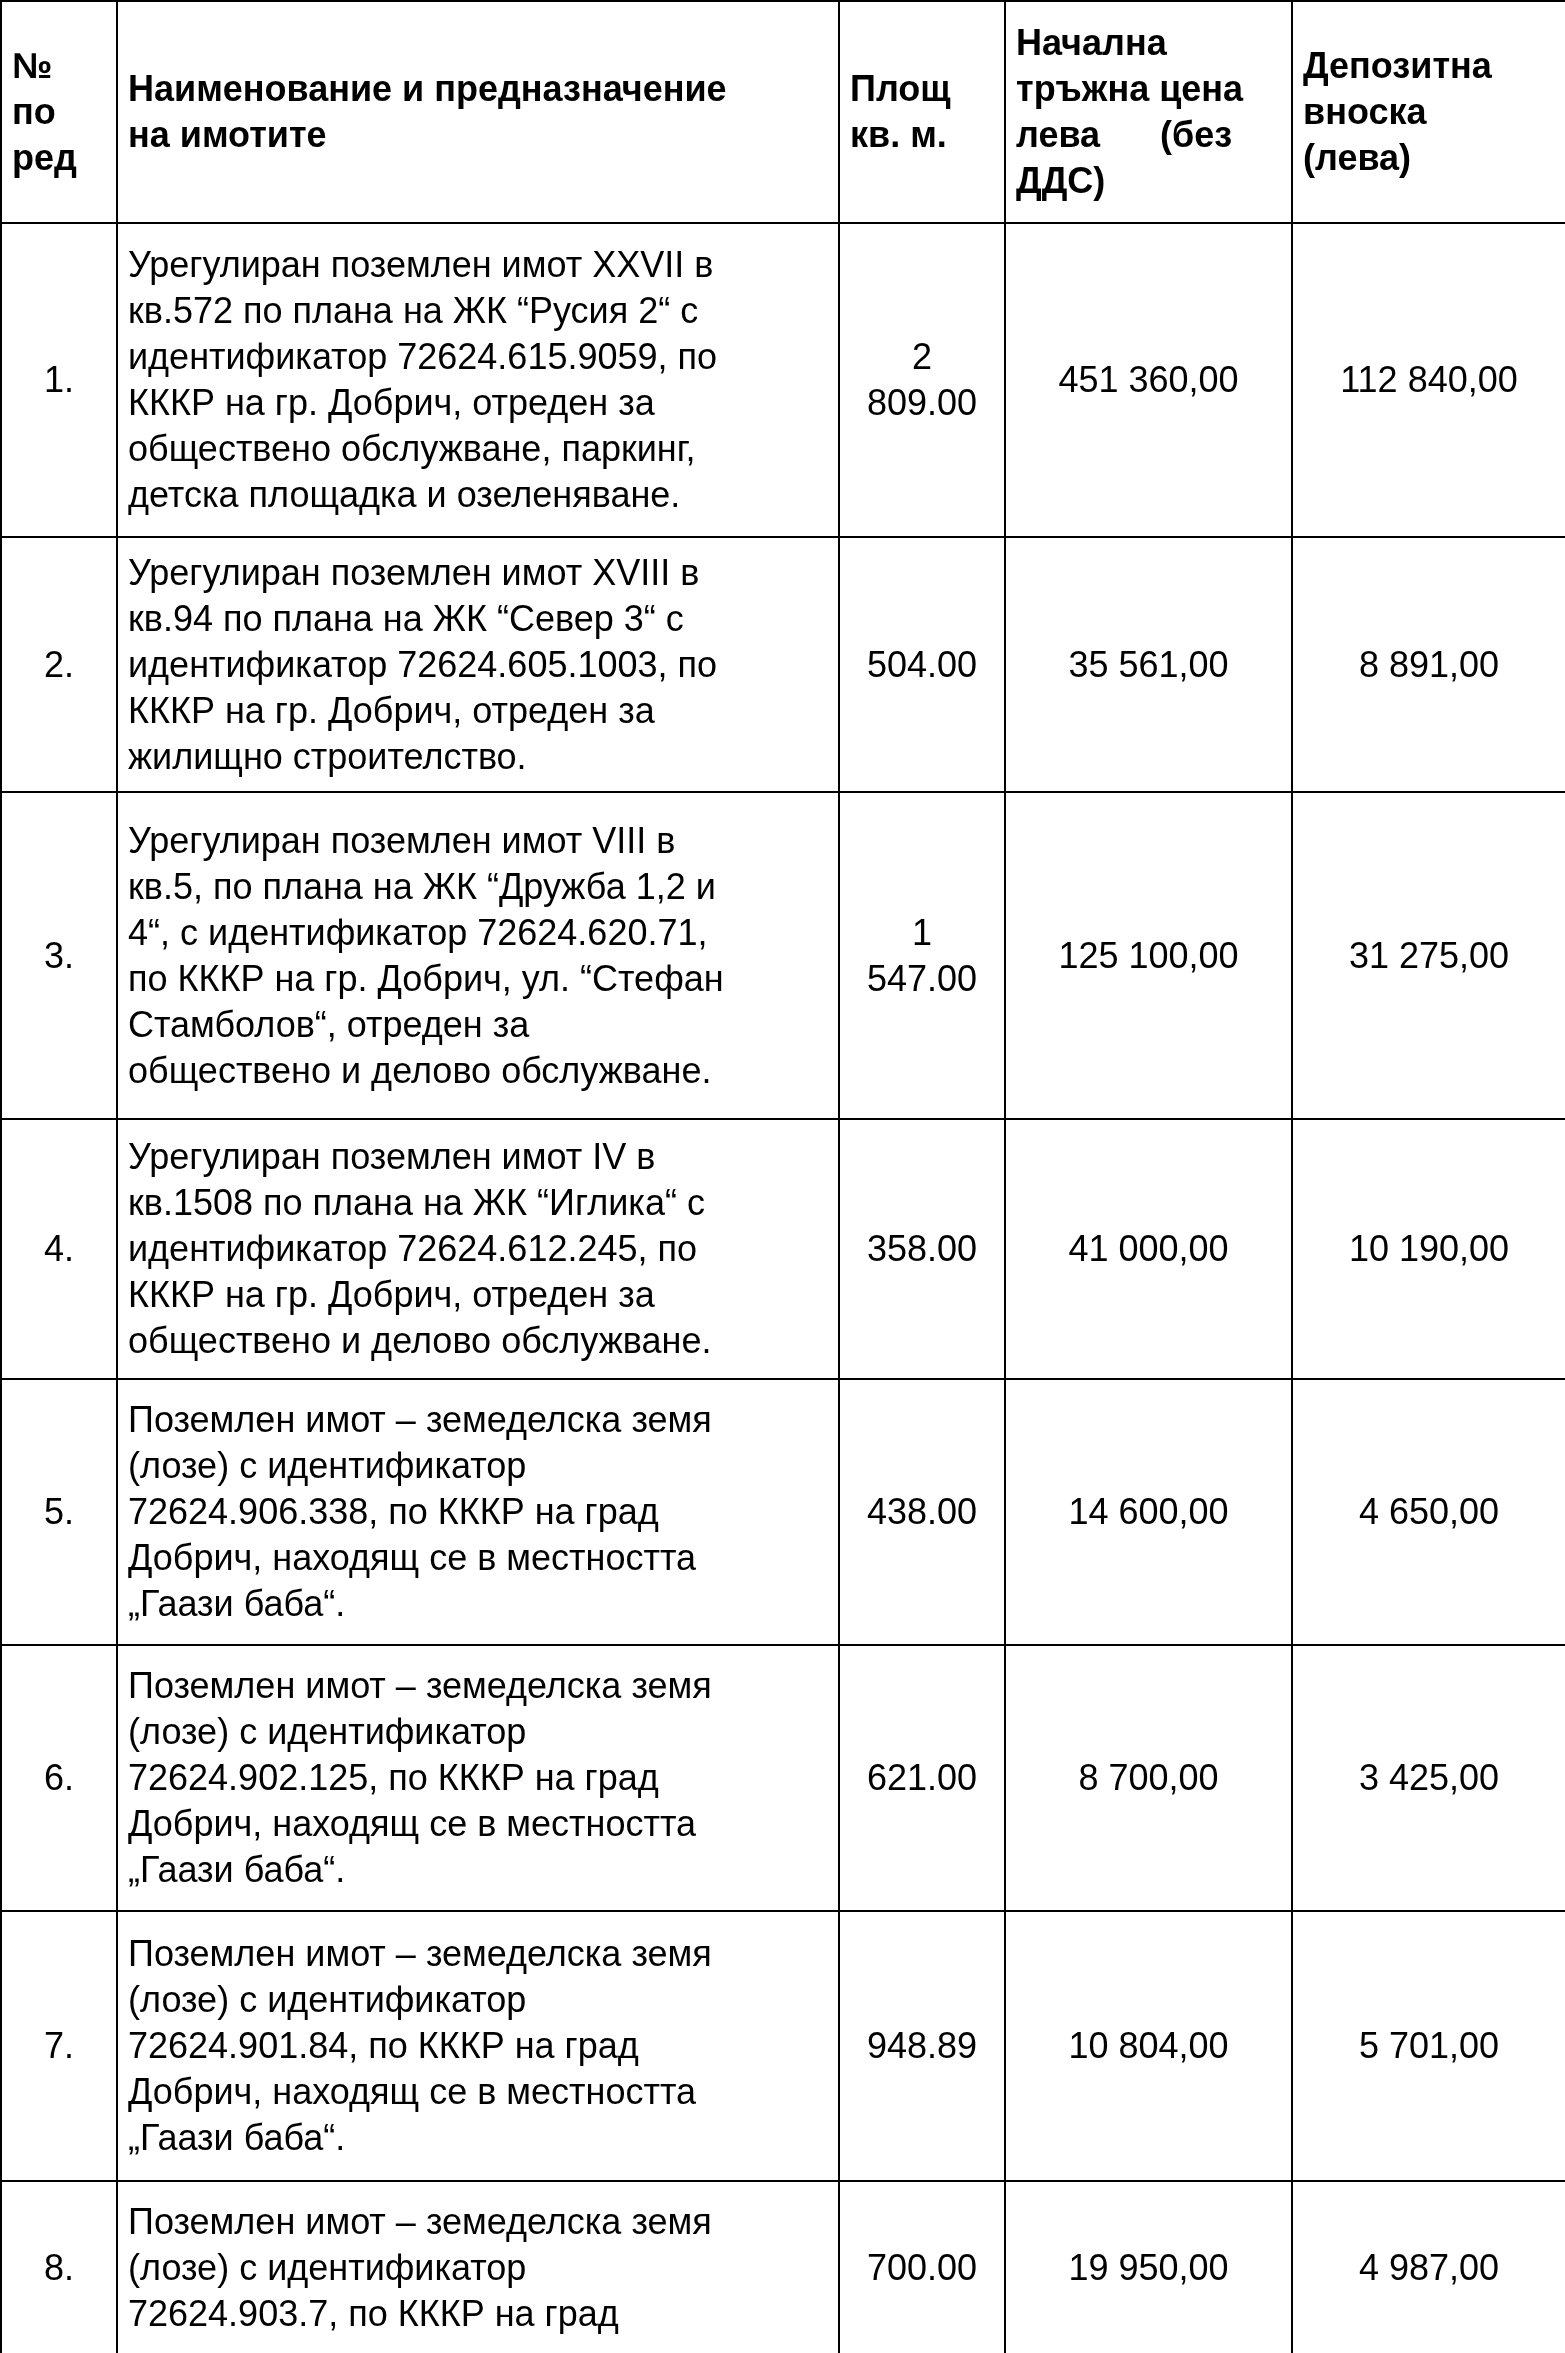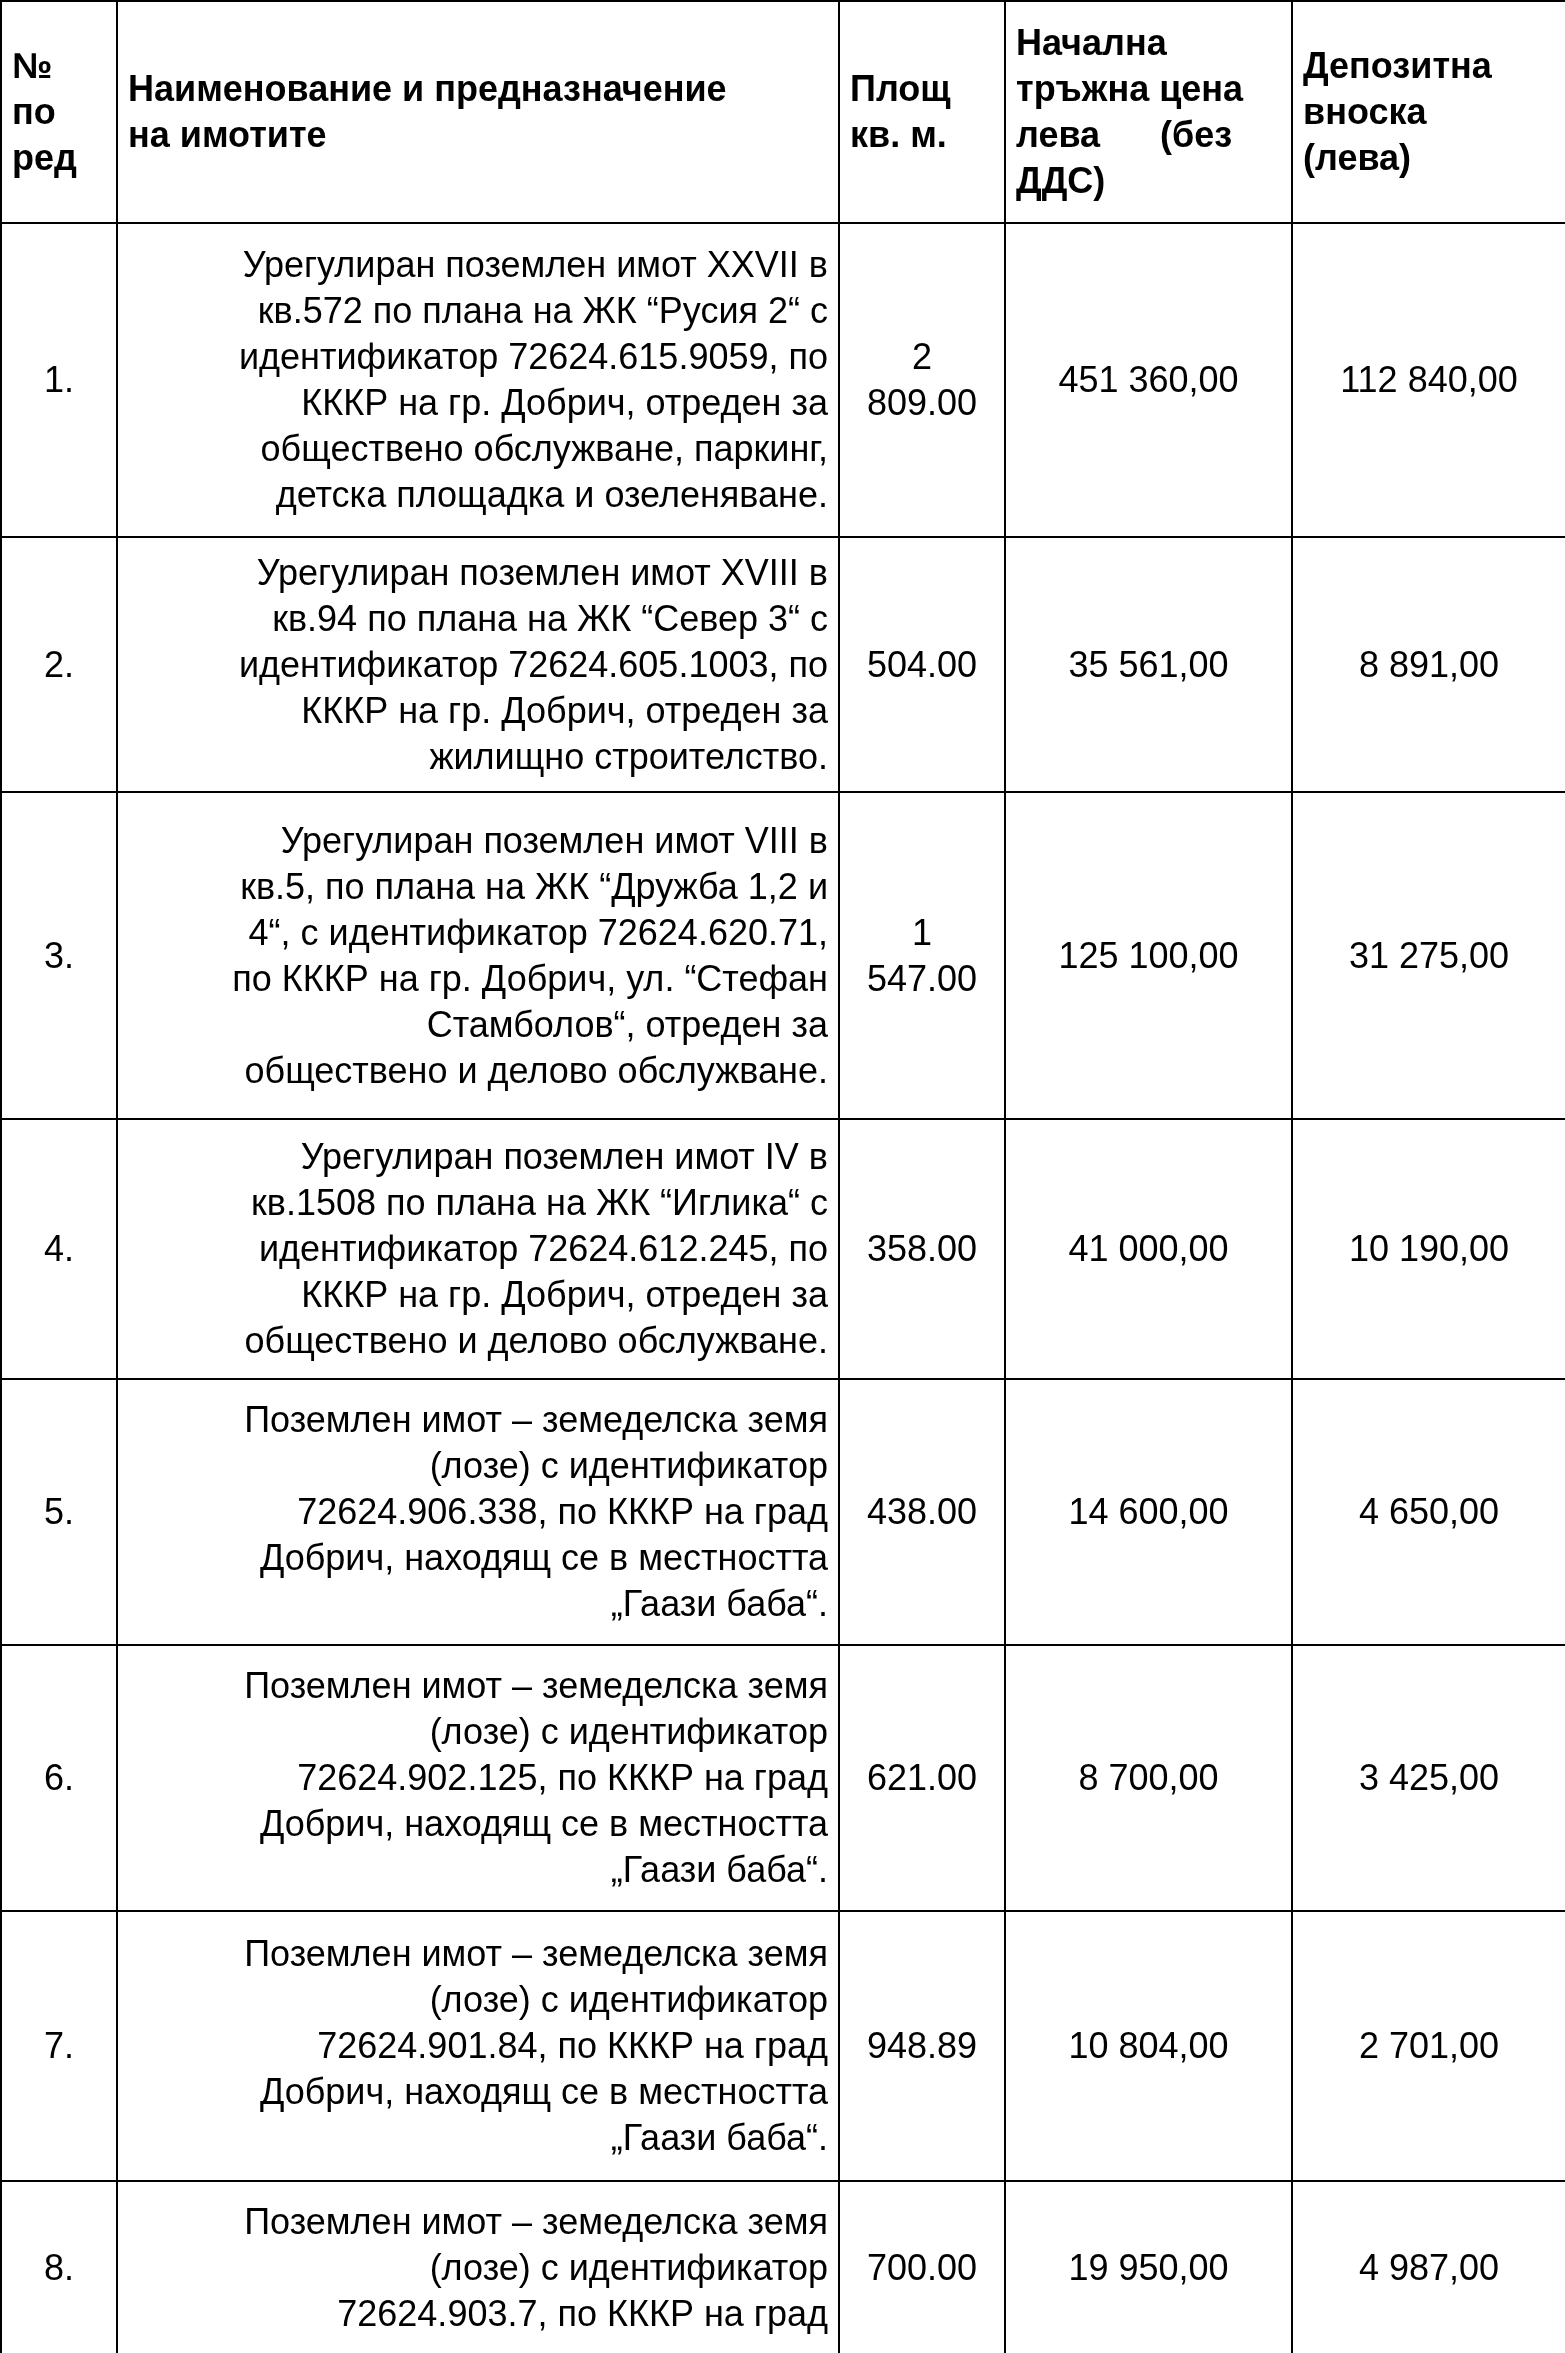--- a/index.html
+++ b/index.html
@@ -31,21 +31,21 @@
     word-wrap: break-word;
   }
   table.props th {
     font-weight: bold;
     text-align: left;
   }
   td.num {
     text-align: center;
   }
   td.desc {
-    text-align: right;
+    text-align: left;
     padding-left: 11.6px;
   }
   td.area,
   td.price,
   td.deposit {
     text-align: center;
   }
 </style>
 </head>
 <body>
@@ -147,21 +147,21 @@
   </tr>
   <tr style="height:270px">
     <td class="num">7.</td>
     <td class="desc">Поземлен имот – земеделска земя
 (лозе) с идентификатор
 72624.901.84, по КККР на град
 Добрич, находящ се в местността
 „Гаази баба“.</td>
     <td class="area">948.89</td>
     <td class="price">10 804,00</td>
-    <td class="deposit">2 701,00</td>
+    <td class="deposit">5 701,00</td>
   </tr>
   <tr style="height:174px">
     <td class="num">8.</td>
     <td class="desc">Поземлен имот – земеделска земя
 (лозе) с идентификатор
 72624.903.7, по КККР на град</td>
     <td class="area">700.00</td>
     <td class="price">19 950,00</td>
     <td class="deposit">4 987,00</td>
   </tr>

